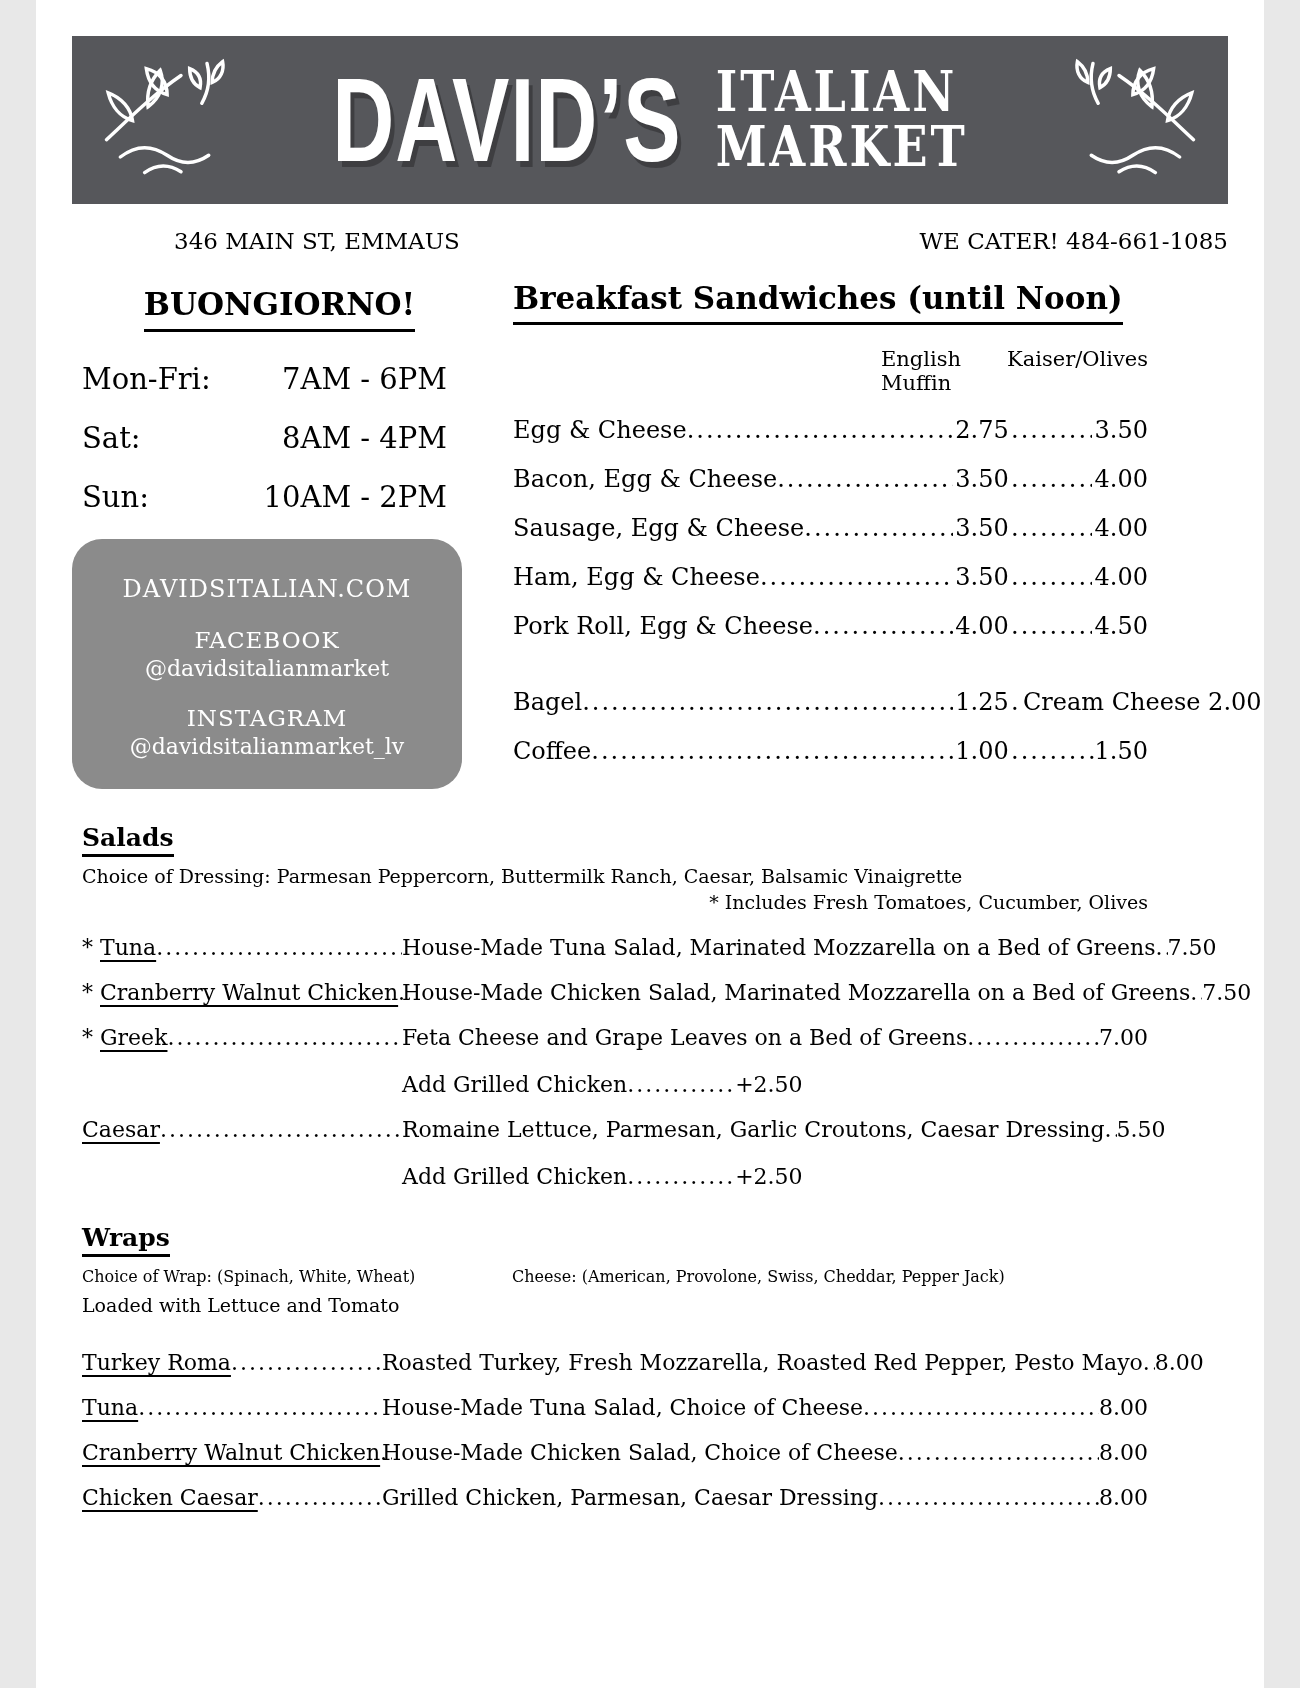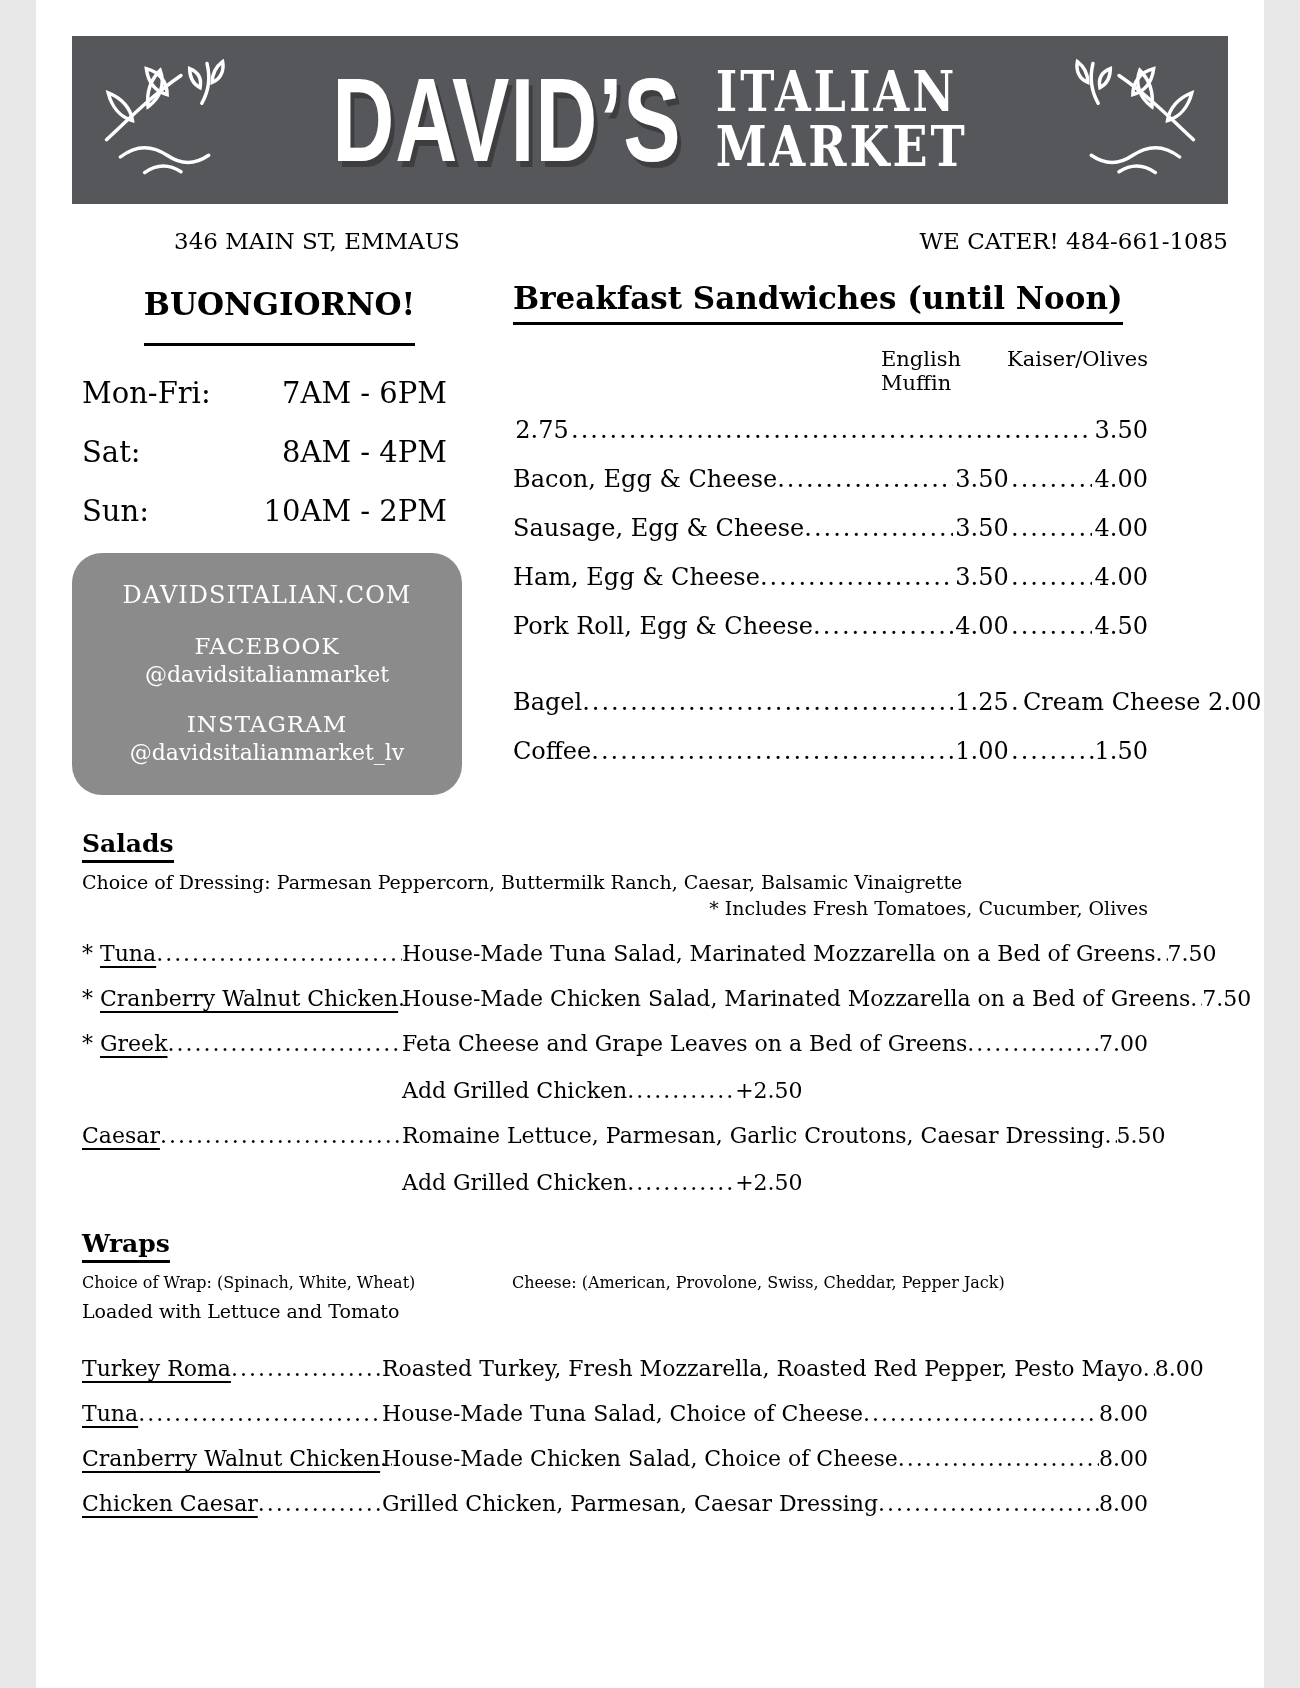--- a/index.html
+++ b/index.html
@@ -38,28 +38,28 @@
   .addr-row .cater { }
   
   .content { padding:0 80px 0 10px; }
   .columns { display:flex; margin-top:26px; }
   .col-left { width:395px; flex:0 0 395px; }
   .col-right { flex:1 1 auto; margin-left:36px; min-width:0; }
 
   .greeting { text-align:center; margin-top:6px; }
   .greeting span {
     display:inline-block; font-size:31px; font-weight:bold;
-    border-bottom:3px solid #000; padding-bottom:21px;
+    border-bottom:3px solid #000; padding-bottom:7px;
   }
   .hours { margin-top:30px; padding-right:30px; }
   .hours-row { display:flex; justify-content:space-between; font-size:29px; margin-bottom:25px; }
   .social-box {
     margin-left:-10px; width:390px; box-sizing:border-box;
     background:#8b8b8b; color:#fff; border-radius:30px;
-    text-align:center; padding:28px 12px 30px; margin-top:4px;
+    text-align:center; padding:36px 12px 30px; margin-top:4px;
   }
   .social-box .site { font-size:24px; letter-spacing:1px; }
   .social-box .label { font-size:23px; margin-top:24px; letter-spacing:1px; }
   .social-box .handle { font-size:22px; margin-top:3px; }
 
   .section-title { display:inline-block; font-size:31px; font-weight:bold;
     border-bottom:3px solid #000; padding-bottom:6px; }
   .sub-title { display:inline-block; font-size:25px; font-weight:bold;
     border-bottom:3px solid #000; padding-bottom:2px; }
 
@@ -175,20 +175,24 @@
       <div class="col-right">
         <span class="section-title">Breakfast Sandwiches (until Noon)</span>
         <div class="b-cols">
           <span class="sp1"></span>
           <span>English Muffin</span>
           <span class="sp2"></span>
           <span>Kaiser/Olives</span>
         </div>
 
         <div class="b-row">
+          <span class="b-left">
+              <span class="b-name">Egg &amp; Cheese</span>
+              <span class="lead"></span>
+            </span>
           <span class="b-p1">2.75</span>
           <span class="lead"></span>
           <span class="b-p2">3.50</span>
         </div>
         <div class="b-row">
           <span class="b-left">
               <span class="b-name">Bacon, Egg &amp; Cheese</span>
               <span class="lead"></span>
             </span>
           <span class="b-p1">3.50</span>

